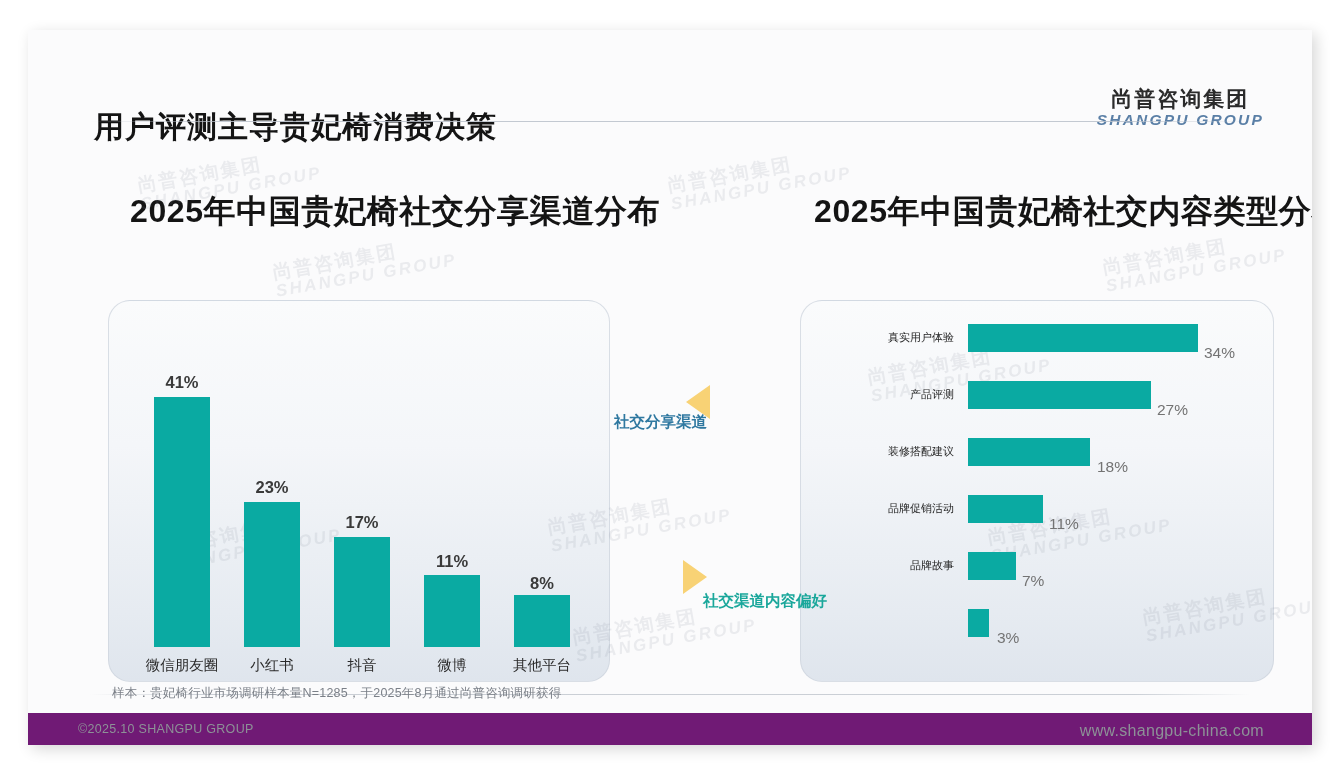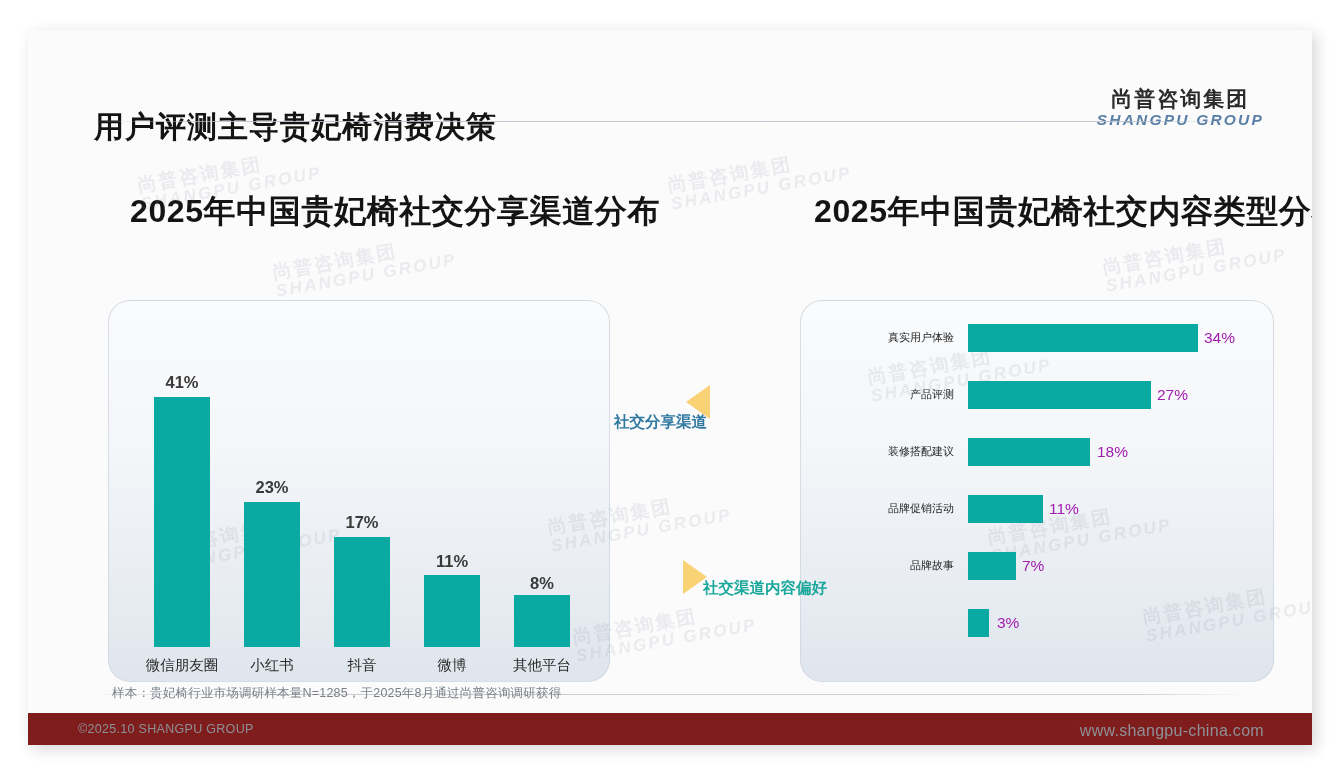--- a/index.html
+++ b/index.html
@@ -193,25 +193,25 @@
   }
   .hbar {
     position: absolute;
     left: 140px;
     top: 6px;
     height: 28px;
     background: #0aaaa2;
   }
   .hval {
     position: absolute;
-    top: 1px;
+    top: 16px;
     height: 38px;
     line-height: 38px;
     font-size: 15.5px;
-    color: #a21caf;
+    color: #737373;
     white-space: nowrap;
   }
 
   
   .mid-item { position: absolute; }
   .tri {
     position: absolute;
     width: 0; height: 0;
   }
   .tri-left {
@@ -258,21 +258,21 @@
     width: 1284px;
     height: 1px;
     background: #e4e7eb;
   }
   .footer {
     position: absolute;
     left: 0;
     top: 683px;
     width: 1284px;
     height: 32px;
-    background: #7f1d1d;
+    background: #701a75;
   }
   .footer-left {
     position: absolute;
     left: 50px;
     top: 9px;
     font-size: 12.5px;
     color: #8d9197;
     letter-spacing: 0.3px;
   }
   .footer-right {
@@ -382,21 +382,21 @@
 
       </div>
 
       <div class="mid-item">
         <div class="tri tri-left" style="left:658px; top:263px;"></div>
         <div class="mid-label blue" style="left:586px; top:290px;">社交分享渠道</div>
       </div>
 
       <div class="mid-item">
         <div class="tri tri-right" style="left:655px; top:438px;"></div>
-        <div class="mid-label teal" style="left:675px; top:456px;">社交渠道内容偏好</div>
+        <div class="mid-label teal" style="left:675px; top:469px;">社交渠道内容偏好</div>
       </div>
 
       <div class="hchart">
 
         <div class="hrow" style="top:0px;">
           <div class="hlabel">真实用户体验</div>
           <div class="hbar" style="width:230px;"></div>
           <div class="hval" style="left:376px;">34%</div>
         </div>
 

